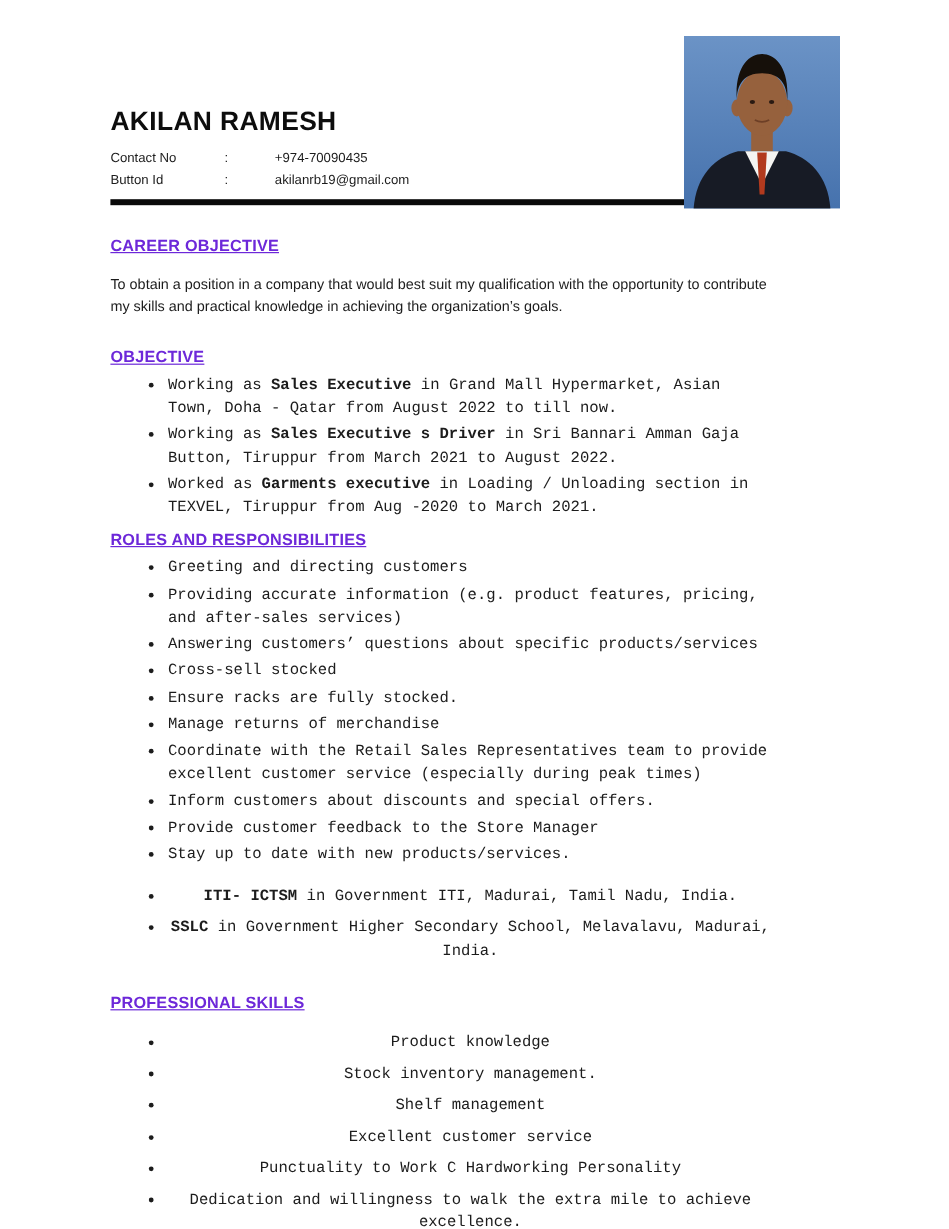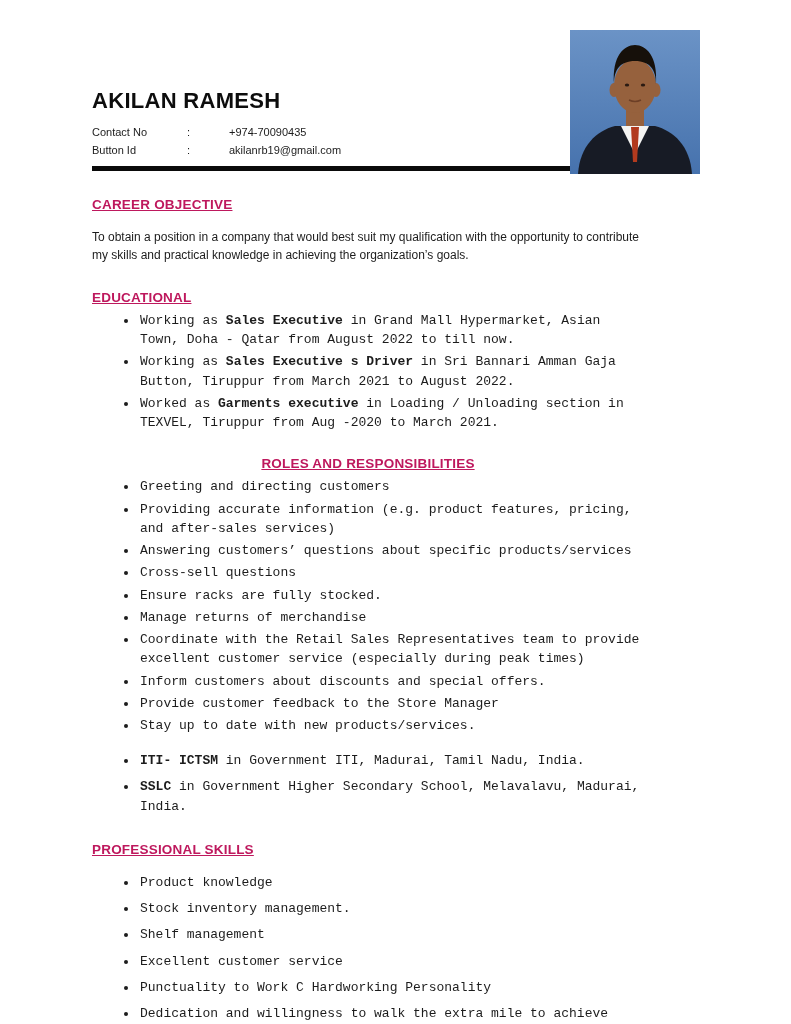--- a/index.html
+++ b/index.html
@@ -8,27 +8,27 @@
     box-sizing:border-box;padding:88px 88px 30px 92px;
     font-family:"Liberation Sans", sans-serif;color:#1c1c1c;
   }
   .header{position:relative;}
   h1.name{font-size:22px;font-weight:700;color:#0d0d0d;margin:0 0 12px 0;letter-spacing:.3px;}
   .contact-row{display:flex;font-size:11px;margin-bottom:6px;}
   .contact-row .label{width:95px;}
   .contact-row .sep{width:42px;}
   .photo{position:absolute;top:-58px;left:478px;width:130px;height:144px;overflow:hidden;}
   .rule{height:5px;background:#0a0a0a;margin-top:10px;}
-  h2.sec{font-size:13.5px;font-weight:700;text-decoration:underline;margin:26px 0 6px 0;letter-spacing:.2px;color:#be185d;}
-  h2.sec.tight{margin-top:24px;text-align:center;}
+  h2.sec{font-size:13.5px;font-weight:700;text-decoration:underline;margin:26px 0 6px 0;letter-spacing:.2px;color:#6d28d9;}
+  h2.sec.tight{margin-top:10px;}
   p.objective{font-size:12px;line-height:1.5;margin:16px 0 0 0;}
   ul.blist{margin:4px 0 0 0;padding-left:46px;font-size:13px;line-height:1.48;}
   ul.blist li{margin-bottom:3px;padding-left:2px;font-family:Liberation Mono, monospace;}
   ul.blist.gap{margin-top:16px;}
-  ul.blist.gap li{margin-bottom:7px;}
+  ul.blist.gap li{margin-bottom:7px;text-align:center;}
   b{font-weight:700;}
 </style>
 </head>
 <body>
 
 <div class="page">
 
   <header class="header">
     <h1 class="name">AKILAN RAMESH</h1>
 
@@ -69,35 +69,35 @@
   </header>
 
   <div class="rule"></div>
 
   <section>
     <h2 class="sec">CAREER OBJECTIVE</h2>
     <p class="objective">To obtain a position in a company that would best suit my qualification with the opportunity to contribute my skills and practical knowledge in achieving the organization’s goals.</p>
   </section>
 
   <section>
-    <h2 class="sec">EDUCATIONAL</h2>
+    <h2 class="sec">OBJECTIVE</h2>
     <ul class="blist">
       <li><span>Working as </span><b>Sales Executive</b><span> in Grand Mall Hypermarket, Asian Town, Doha - Qatar from August 2022 to till now.</span></li>
       <li><span>Working as </span><b>Sales Executive s Driver</b><span> in Sri Bannari Amman Gaja Button, Tiruppur from March 2021 to August 2022.</span></li>
       <li><span>Worked as </span><b>Garments executive</b><span> in Loading / Unloading section in TEXVEL, Tiruppur from Aug -2020 to March 2021.</span></li>
     </ul>
   </section>
 
   <section>
     <h2 class="sec tight">ROLES AND RESPONSIBILITIES</h2>
     <ul class="blist">
       <li>Greeting and directing customers</li>
       <li>Providing accurate information (e.g. product features, pricing, and after-sales services)</li>
       <li>Answering customers’ questions about specific products/services</li>
-      <li>Cross-sell questions</li>
+      <li>Cross-sell stocked</li>
       <li>Ensure racks are fully stocked.</li>
       <li>Manage returns of merchandise</li>
       <li>Coordinate with the Retail Sales Representatives team to provide excellent customer service (especially during peak times)</li>
       <li>Inform customers about discounts and special offers.</li>
       <li>Provide customer feedback to the Store Manager</li>
       <li>Stay up to date with new products/services.</li>
     </ul>
   </section>
 
   <section>

